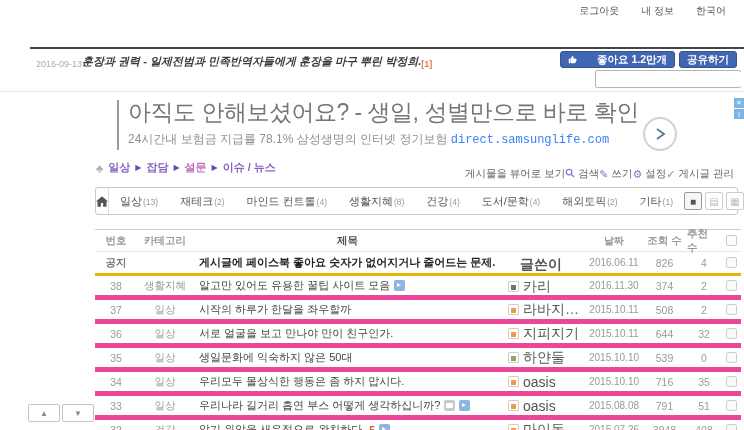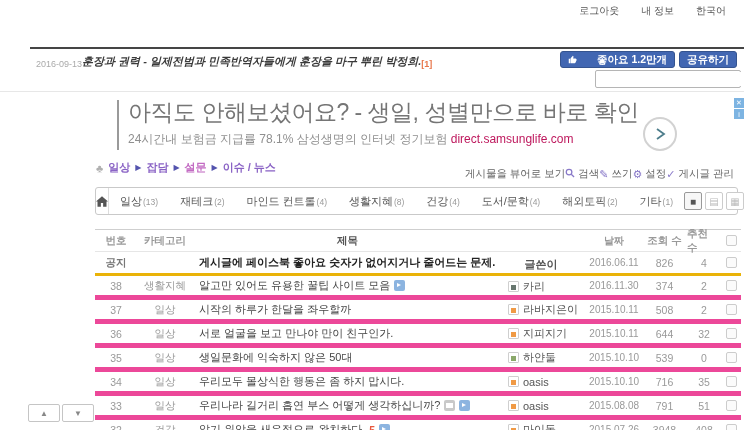--- a/index.html
+++ b/index.html
@@ -31,21 +31,21 @@
     border:1px solid #b5b5b5; border-radius:2px; background:#fff; display:flex; align-items:center; }
   .searchwrap input { flex:1; border:none; outline:none; height:14px; font-size:11px; padding:0 4px; }
 
   .lightrule { position:absolute; top:91px; left:0; right:0; height:1px; background:#e7e7e7; }
 
   
   .ad { position:absolute; top:95px; left:0; right:0; height:63px; background:#fff; }
   .ad .vbar { position:absolute; left:117px; top:5px; width:2px; height:50px; background:#9a9a9a; }
   .ad .ad-title { position:absolute; left:128px; top:2px; font-size:23px; color:#757575; letter-spacing:-0.5px; white-space:nowrap; }
   .ad .ad-sub { position:absolute; left:128px; top:36px; font-size:12px; color:#8f8f8f; white-space:nowrap; }
-  .ad .ad-url { color:#be185d; }
+  .ad .ad-url { color:#3b82f6;font-family:Liberation Mono, monospace; }
   .ad .circlebtn { position:absolute; left:643px; top:22px; width:34px; height:34px;
     border:2px solid #d2d2d2; border-radius:50%; display:flex; align-items:center; justify-content:center; cursor:pointer; background:#fff; }
   .adchoice { position:absolute; right:0; top:3px; display:flex; flex-direction:column; gap:1px; }
   .adchoice i { width:10px; height:10px; background:#7db4e2; color:#fff; font-size:7px; font-style:normal;
     display:flex; align-items:center; justify-content:center; cursor:pointer; }
 
   
   .crumb { position:absolute; top:160px; left:96px; display:flex; align-items:center; gap:5px;
     font-size:11px; font-weight:bold; white-space:nowrap; }
   .crumb .cicon { color:#b0b0b0; font-size:11px; }
@@ -78,21 +78,21 @@
     border-bottom:1px solid #e6e6e6; font-size:10.5px; font-weight:bold; color:#555; }
   .trow { display:flex; align-items:center; height:24px; border-bottom:5px solid #ec4899; font-size:11px; }
   .trow.notice { border-bottom:3px solid #eab308; }
   .c { display:flex; align-items:center; justify-content:center; }
   .c.no { width:42px; color:#999; font-size:10.5px; }
   .trow.notice .c.no { color:#777; font-weight:bold; }
   .c.cat { width:56px; color:#999; font-size:10.5px; }
   .c.titlec { flex:1; justify-content:flex-start; padding-left:6px; overflow:hidden; gap:4px; }
   .c.titlec a { color:#454545; text-decoration:none; cursor:pointer; white-space:nowrap; overflow:hidden; text-overflow:ellipsis; }
   .trow.notice .c.titlec a { font-weight:bold; color:#222; }
-  .c.authorc { width:90px; justify-content:flex-start; padding-left:12px; gap:4px; color:#555; font-size:11px;margin-top:48px; }
+  .c.authorc { width:90px; justify-content:flex-start; padding-left:12px; gap:4px; color:#555; font-size:14px;margin-top:48px; }
   .c.datec { width:56px; color:#999; font-size:10px; }
   .c.viewsc { width:45px; color:#999; font-size:10.5px; }
   .c.votesc { width:34px; color:#999; font-size:10.5px; }
   .c.chkc { width:20px; }
   .checkbox { width:11px; height:11px; border:1px solid #ccc; border-radius:2px; background:#fbfbfb; cursor:pointer; display:inline-block; }
 
   .av { width:11px; height:11px; border:1px solid #cfcfcf; border-radius:1px; background:#fff; position:relative; flex:0 0 auto; }
   .av::after { content:""; position:absolute; left:2px; top:3px; width:5px; height:5px; background:#f09a45; }
   .av.dark::after { background:#68776f; }
   .av.green::after { background:#8aa86a; }

